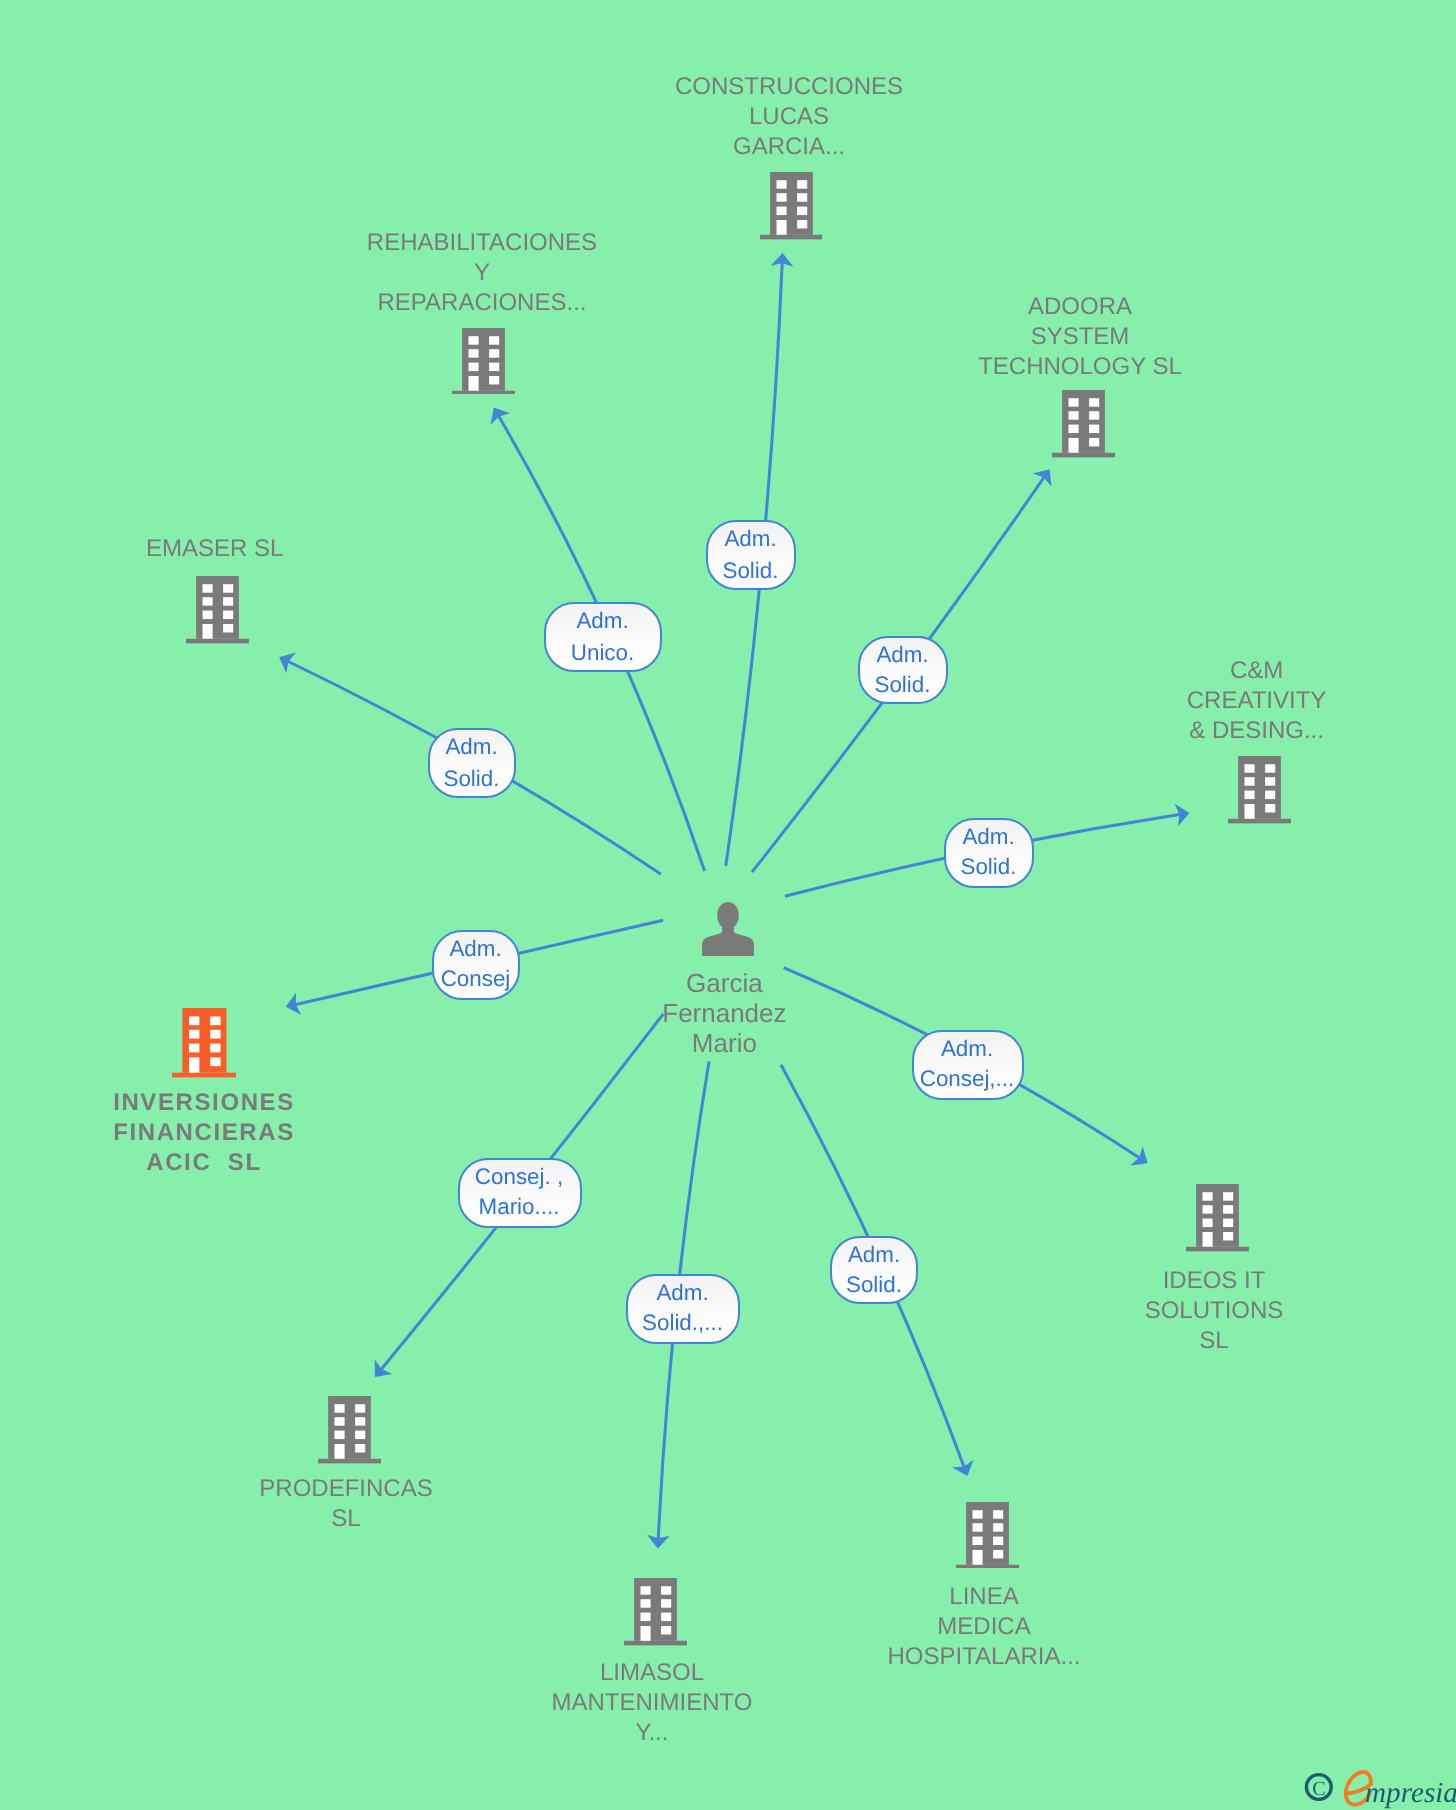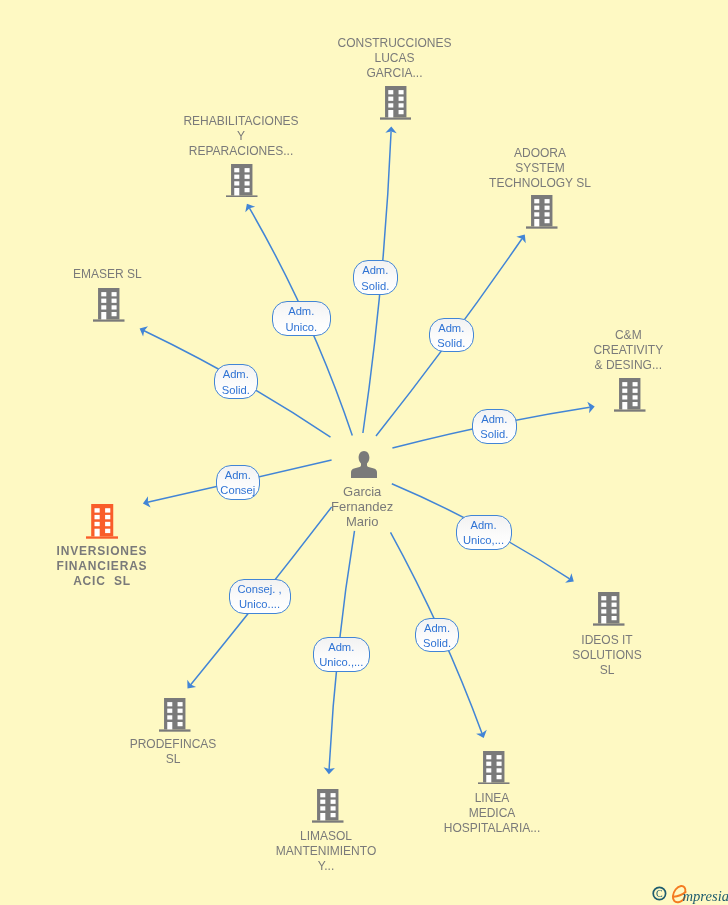--- a/index.html
+++ b/index.html
@@ -1,17 +1,17 @@
 <!DOCTYPE html>
 <html><head>
 <meta charset="utf-8">
 <style>
   html,body{margin:0;padding:0;}
   body{width:728px;height:905px;background:#ffffff;font-family:"Liberation Sans",sans-serif;overflow:hidden;}
-  #stage{position:relative;width:728px;height:905px;background:#fef9c3;}
+  #stage{position:relative;width:728px;height:905px;background:#86efac;}
   #edges{position:absolute;left:0;top:0;width:728px;height:905px;}
   .node-icon{position:absolute;}
   .node-label{position:absolute;text-align:center;font-size:12px;color:#7a7a7a;line-height:15px;}
   .node-label.center{font-size:13px;line-height:15px;}
   .node-label.bold{font-weight:bold;letter-spacing:0.8px;}
   .node-label div{white-space:pre;transform:translateZ(0);}
   .edge-label{position:absolute;box-sizing:border-box;border:1.7px solid #4285d6;border-radius:15px;
      background:linear-gradient(180deg,#f2f2f2 0%,#fbfbfb 55%,#ffffff 100%);color:#2f73d4;font-size:11.2px;text-align:center;
      display:flex;flex-direction:column;justify-content:center;align-items:center;padding-top:2.4px;}
   .edge-label span{display:block;line-height:15.4px;white-space:nowrap;transform:translateZ(0);}
@@ -280,29 +280,29 @@
       <div class="edge-label" style="left: 472px; top: 408.5px; width: 44.5px; height: 35px;">
         <span>Adm.</span>
         <span>Solid.</span>
       </div>
       <div class="edge-label" style="left: 215.5px; top: 465px; width: 44.5px; height: 34.5px;">
         <span>Adm.</span>
         <span>Consej</span>
       </div>
       <div class="edge-label" style="left: 455.5px; top: 515px; width: 56px; height: 34.5px;">
         <span>Adm.</span>
-        <span>Unico,...</span>
+        <span>Consej,...</span>
       </div>
       <div class="edge-label" style="left: 228.5px; top: 579px; width: 62px; height: 34.5px;">
         <span>Consej. ,</span>
-        <span>Unico....</span>
+        <span>Mario....</span>
       </div>
       <div class="edge-label" style="left: 313px; top: 637px; width: 56.5px; height: 34.5px;">
         <span>Adm.</span>
-        <span>Unico.,...</span>
+        <span>Solid.,...</span>
       </div>
       <div class="edge-label" style="left: 415px; top: 617.5px; width: 44px; height: 34.5px;">
         <span>Adm.</span>
         <span>Solid.</span>
       </div>
     </div>
   <svg id="watermark" width="90" height="30" viewBox="0 0 90 30">
       <circle cx="13.4" cy="14.5" r="6.2" fill="none" stroke="#1d5c6e" stroke-width="1.7"></circle>
       <text x="13.4" y="18.3" text-anchor="middle" font-size="10" font-family="&quot;Liberation Serif&quot;, serif" fill="#1d5c6e">C</text>
       <g fill="none" stroke="#f47b20" stroke-width="1.9" stroke-linecap="round">

